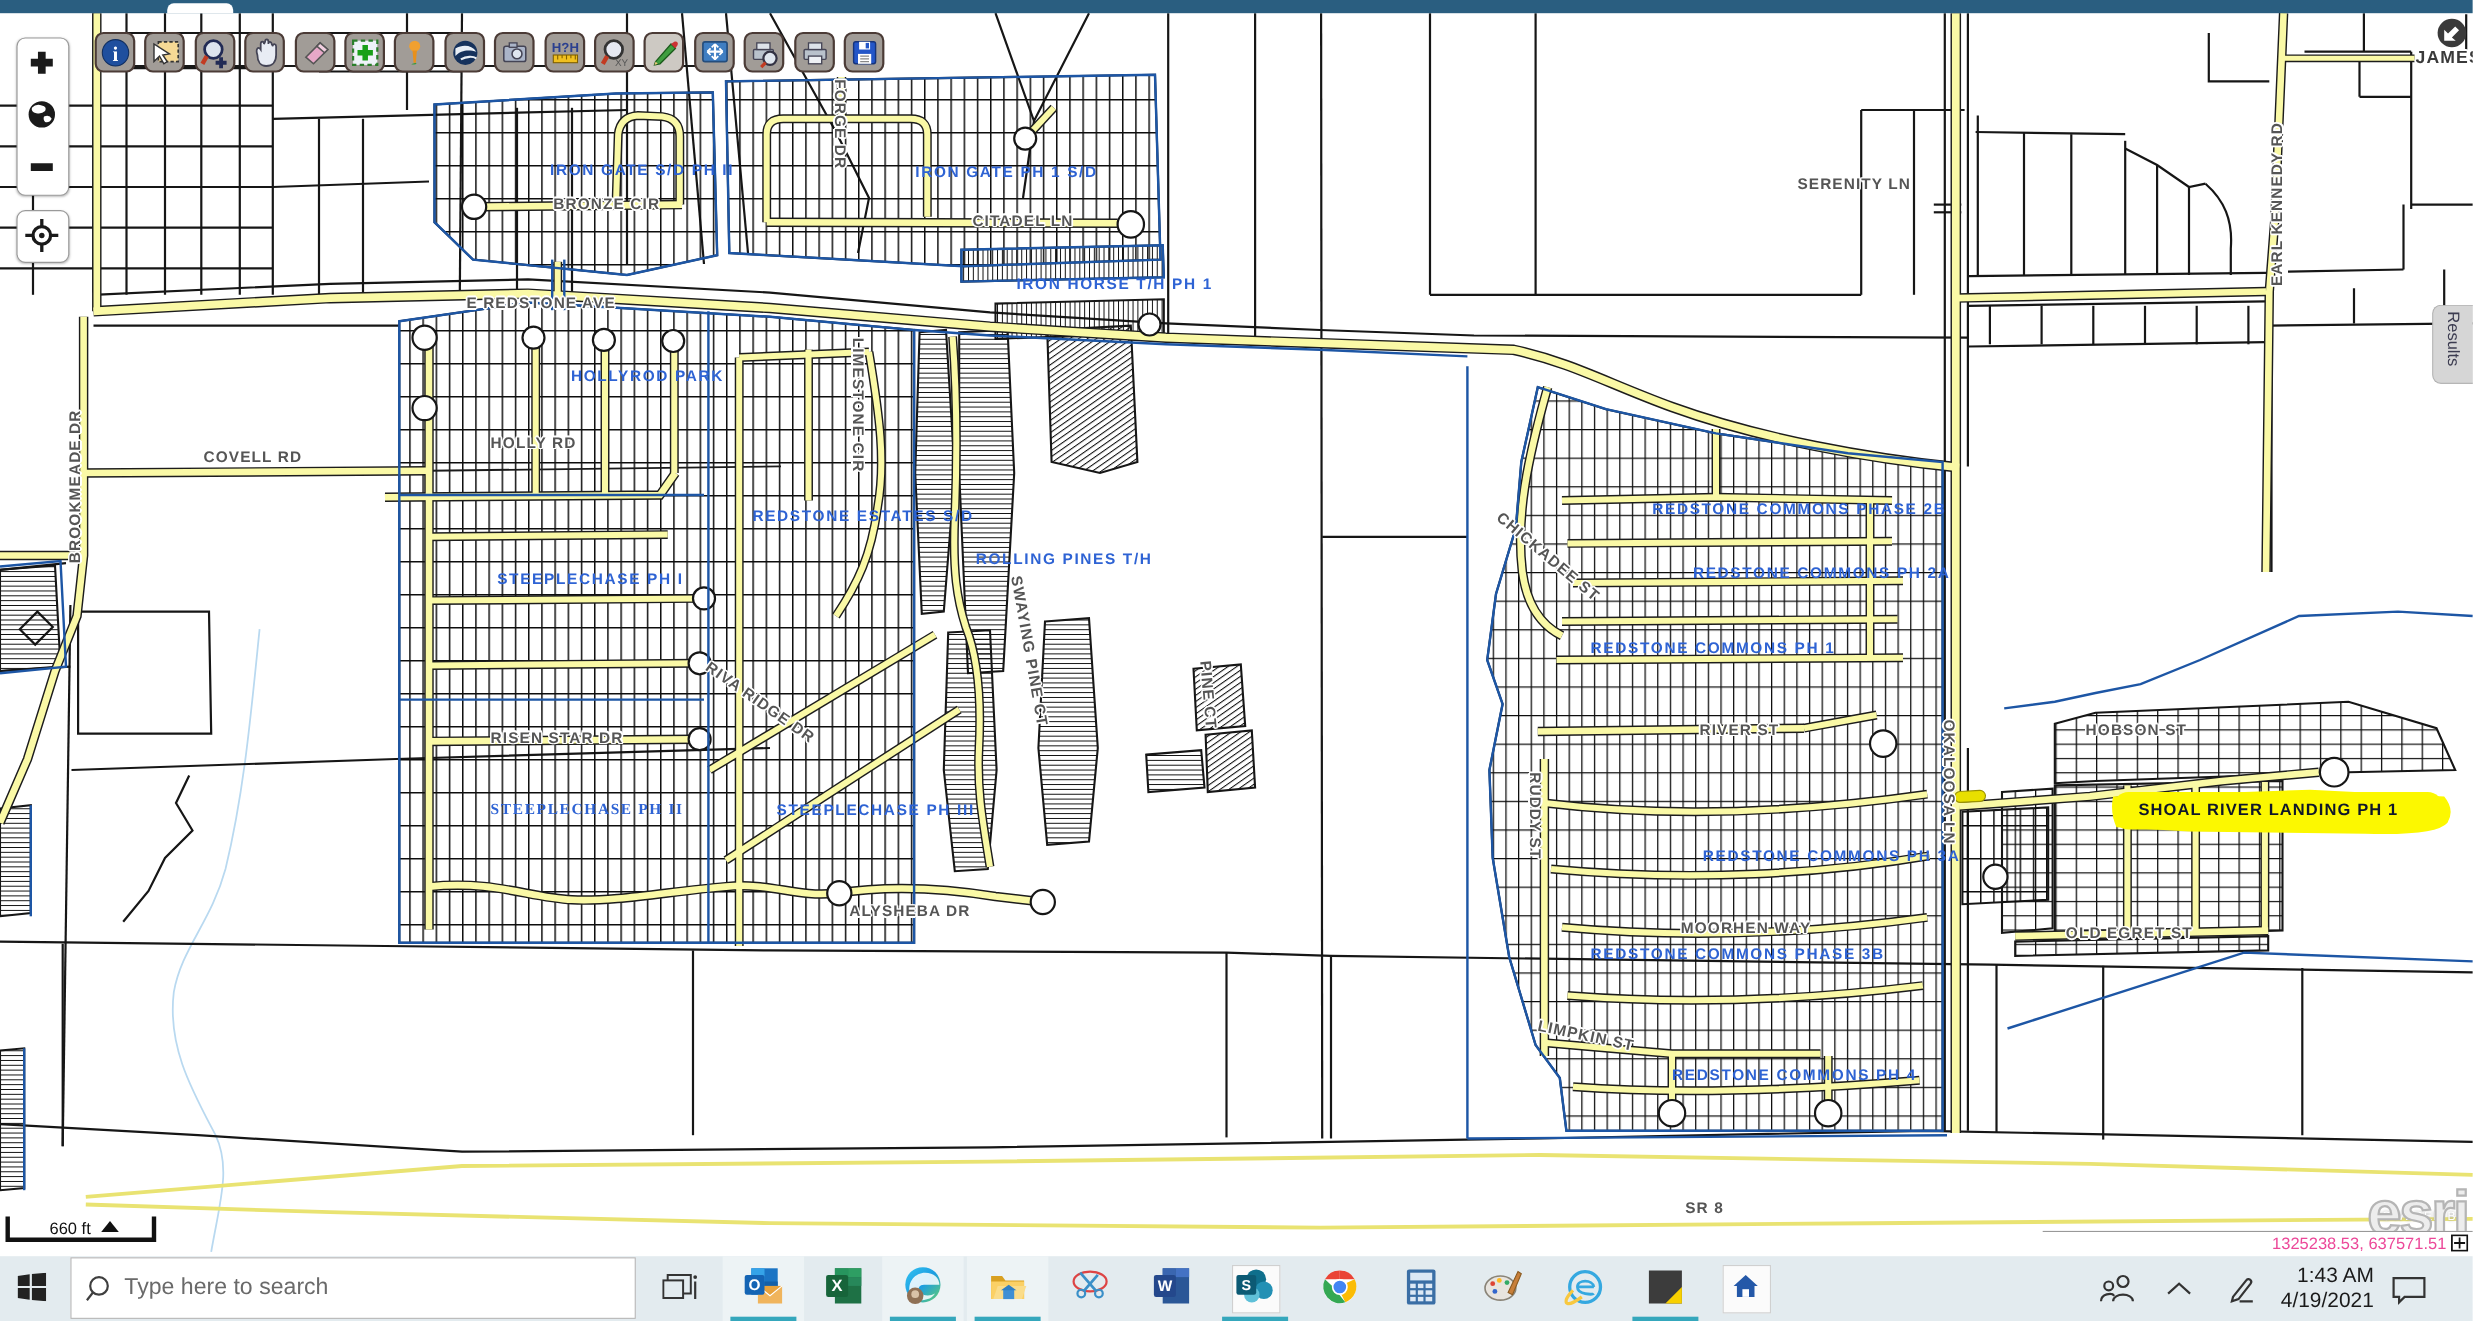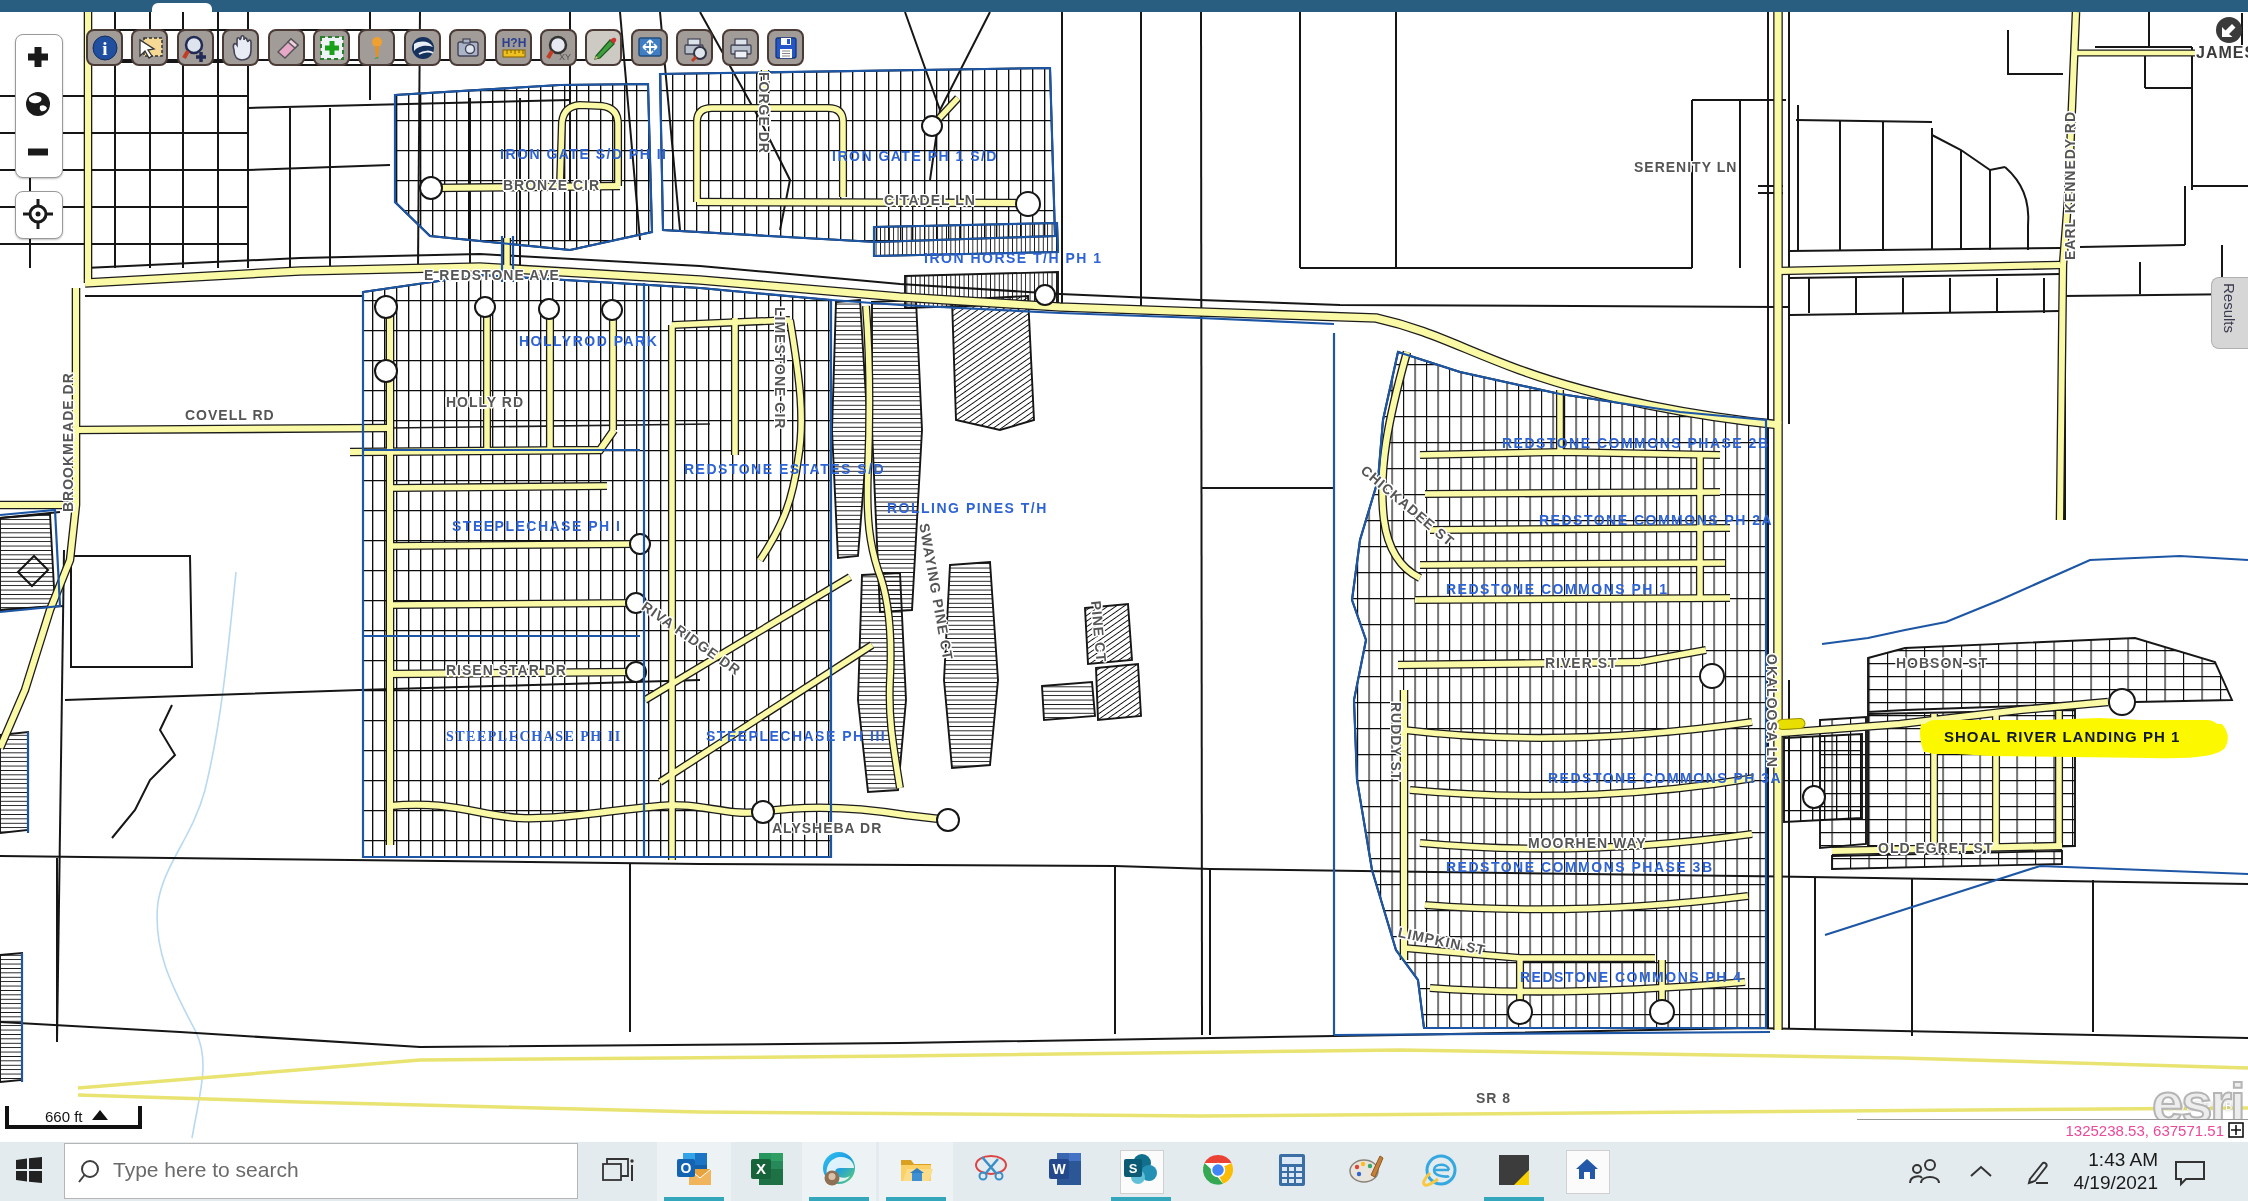--- a/index.html
+++ b/index.html
@@ -331,39 +331,39 @@
 </svg>
 <div class="blab" style="left:456px;top:146px;">IRON GATE S/D PH II</div>
 <div class="blab" style="left:788px;top:148px;">IRON GATE PH 1 S/D</div>
 <div class="blab" style="left:880px;top:250px;">IRON HORSE T/H PH 1</div>
 <div class="blab" style="left:475px;top:333px;">HOLLYROD PARK</div>
 <div class="blab" style="left:640px;top:461px;">REDSTONE ESTATES S/D</div>
 <div class="blab" style="left:843px;top:500px;">ROLLING PINES T/H</div>
 <div class="blab" style="left:408px;top:518px;">STEEPLECHASE PH I</div>
 <div class="blab" style="left:402px;top:729px;font-family:Liberation Serif, serif;">STEEPLECHASE PH II</div>
 <div class="blab" style="left:662px;top:728px;">STEEPLECHASE PH III</div>
-<div class="blab" style="left:1458px;top:435px;">REDSTONE COMMONS PHASE 2B</div>
+<div class="blab" style="left:1458px;top:454px;">REDSTONE COMMONS PHASE 2B</div>
 <div class="blab" style="left:1495px;top:512px;">REDSTONE COMMONS PH 2A</div>
 <div class="blab" style="left:1402px;top:581px;">REDSTONE COMMONS PH 1</div>
 <div class="blab" style="left:1504px;top:770px;">REDSTONE COMMONS PH 3A</div>
 <div class="blab" style="left:1402px;top:859px;">REDSTONE COMMONS PHASE 3B</div>
 <div class="blab" style="left:1476px;top:969px;">REDSTONE COMMONS PH 4</div>
 <div class="slab" style="left:424px;top:267px;">E REDSTONE AVE</div>
 <div class="slab" style="left:503px;top:177px;">BRONZE CIR</div>
 <div class="slab" style="left:884px;top:192px;">CITADEL LN</div>
 <div class="slab" style="left:1634px;top:159px;text-align:center;">SERENITY LN</div>
 <div class="slab" style="left:185px;top:407px;">COVELL RD</div>
 <div class="slab" style="left:446px;top:394px;">HOLLY RD</div>
 <div class="slab" style="left:446px;top:662px;">RISEN STAR DR</div>
 <div class="slab" style="left:772px;top:820px;">ALYSHEBA DR</div>
 <div class="slab" style="left:1545px;top:655px;">RIVER ST</div>
 <div class="slab" style="left:1528px;top:835px;">MOORHEN WAY</div>
 <div class="slab" style="left:1884px;top:655px;margin-left:12px;">HOBSON ST</div>
 <div class="slab" style="left:1878px;top:840px;">OLD EGRET ST</div>
-<div class="slab" style="left:1476px;top:1090px;">SR 8</div>
+<div class="slab" style="left:1532px;top:1090px;">SR 8</div>
 <div class="slab" style="left:2196px;top:44px;font-size:16px;color:#3a3a3a;">JAMES</div>
 <div class="slab" style="left:60px;top:352px;transform:rotate(-90deg);transform-origin:0 0;left:60px;top:512px;">BROOKMEADE DR</div>
 <div class="slab" style="left:757px;top:70px;transform:rotate(90deg);transform-origin:0 0;left:772px;top:72px;">FORGE DR</div>
 <div class="slab" style="left:2064px;top:258px;transform:rotate(-90deg);transform-origin:0 0;left:2062px;top:260px;">EARL KENNEDY RD</div>
 <div class="slab" style="left:770px;top:305px;transform:rotate(90deg);transform-origin:0 0;left:788px;top:307px;">LIMESTONE CIR</div>
 <div class="slab" style="left:916px;top:520px;transform:rotate(80deg);transform-origin:0 0;left:932px;top:522px;">SWAYING PINE CT</div>
 <div class="slab" style="left:1763px;top:652px;transform:rotate(90deg);transform-origin:0 0;left:1780px;top:654px;">OKALOOSA LN</div>
 <div class="slab" style="left:1388px;top:700px;transform:rotate(90deg);transform-origin:0 0;left:1404px;top:702px;">RUDDY ST</div>
 <div class="slab" style="left:1366px;top:462px;transform:rotate(40deg);transform-origin:0 0;left:1368px;top:462px;">CHICKADEE ST</div>
 <div class="slab" style="left:1295px;top:1005px;transform:rotate(35deg);transform-origin:0 0;left:648px;top:598px;">RIVA RIDGE DR</div>

